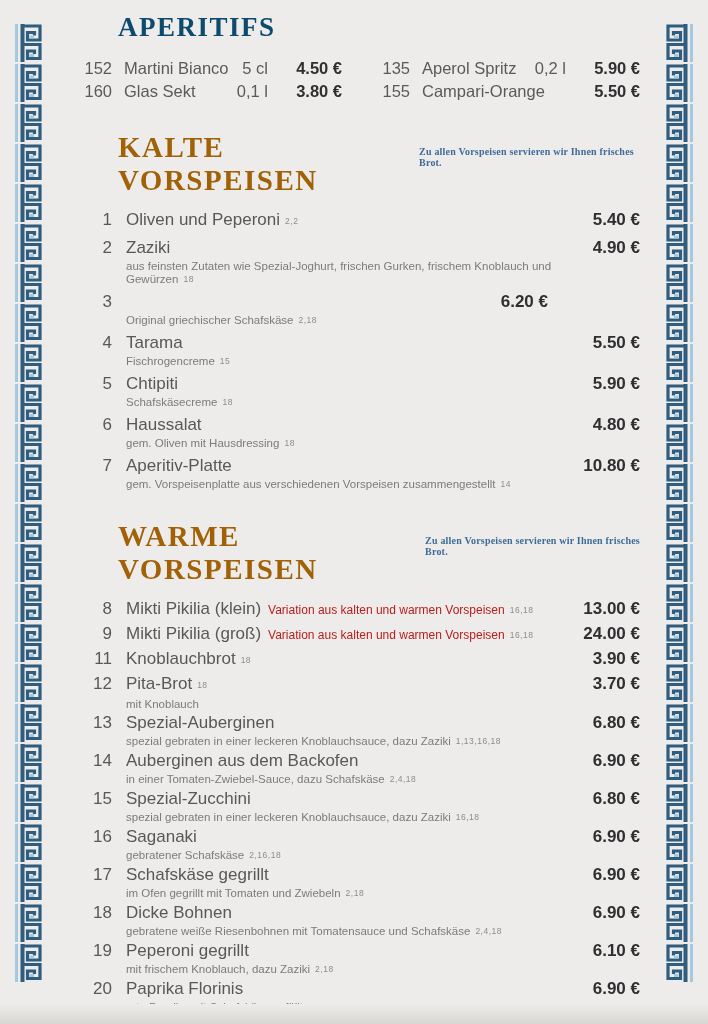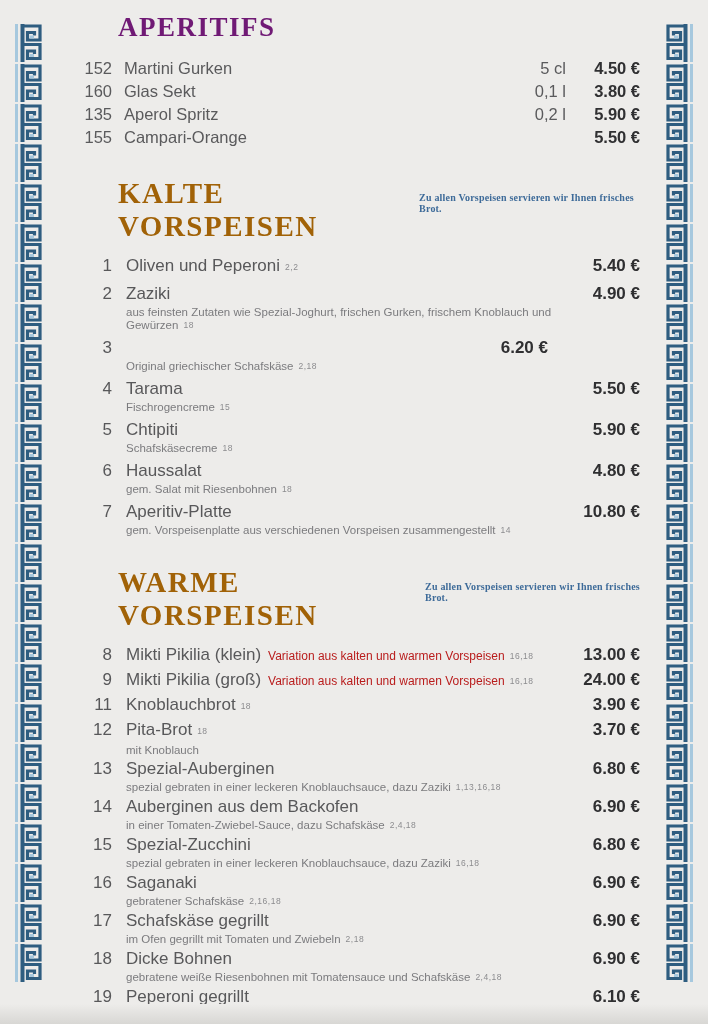--- a/index.html
+++ b/index.html
@@ -13,29 +13,29 @@
   }
   .border{position:absolute;top:24px;width:30px;display:flex;flex-direction:column;gap:2px;}
   .border.left{left:14px;}
   .border.right{right:14px;transform:scaleX(-1);}
   .motif{width:30px;height:38px;line-height:0;}
 
   .content{position:absolute;left:64px;right:68px;top:12px;}
 
   .h-serif{font-family:"Liberation Serif","DejaVu Serif",serif;}
   .title-aperitifs{
-    font-size:27px;font-weight:700;color:#701a75;letter-spacing:1.5px;
+    font-size:27px;font-weight:700;color:#0c4a6e;letter-spacing:1.5px;
     margin:0 0 14px 54px;
   }
   .section-head{display:flex;align-items:baseline;gap:12px;margin:28px 0 12px 54px;}
   .section-title{font-size:29px;font-weight:700;color:#a16207;letter-spacing:1.5px;margin:0;}
   .section-note{font-size:10px;font-weight:700;color:#3e6b99;letter-spacing:.2px;position:relative;top:-2px;}
 
   
-  .ap-grid{display:grid;grid-template-columns:1fr;column-gap:34px;margin-left:14px;}
+  .ap-grid{display:grid;grid-template-columns:1fr 1fr;column-gap:34px;margin-left:14px;}
   .ap-row{display:grid;grid-template-columns:34px 1fr auto 62px;column-gap:12px;
           font-size:16.5px;color:#5a5a5c;line-height:23px;}
   .ap-row .num{text-align:right;}
   .ap-row .size{text-align:right;color:#5a5a5c;}
   .ap-row .price{text-align:right;font-weight:700;color:#303032;}
 
   
   .items{margin-left:14px;}
   .item{margin-top:4px;}
   .items.tight .item{margin-top:1px;}
@@ -443,21 +443,21 @@
 
   <div class="content">
 
     <h1 class="h-serif title-aperitifs">APERITIFS</h1>
 
     <div class="ap-grid">
       <div>
 
       <div class="ap-row">
             <span class="num">152</span>
-            <span class="nm">Martini Gurken</span>
+            <span class="nm">Martini Bianco</span>
             <span class="size">5 cl</span>
             <span class="price">4.50 €</span>
           </div>
           <div class="ap-row">
             <span class="num">160</span>
             <span class="nm">Glas Sekt</span>
             <span class="size">0,1 l</span>
             <span class="price">3.80 €</span>
           </div>
         </div>
@@ -542,21 +542,21 @@
         </div>
         <div class="item">
           <div class="item-row">
             <span class="num">6</span>
             <span class="nm">
               <span>Haussalat</span>
             </span>
             <span class="price">4.80 €</span>
           </div>
           <div class="item-desc">
-            <span>gem. Salat mit Riesenbohnen</span><span class="sup">18</span>
+            <span>gem. Oliven mit Hausdressing</span><span class="sup">18</span>
           </div>
         </div>
         <div class="item">
           <div class="item-row">
             <span class="num">7</span>
             <span class="nm">
               <span>Aperitiv-Platte</span>
             </span>
             <span class="price">10.80 €</span>
           </div>

